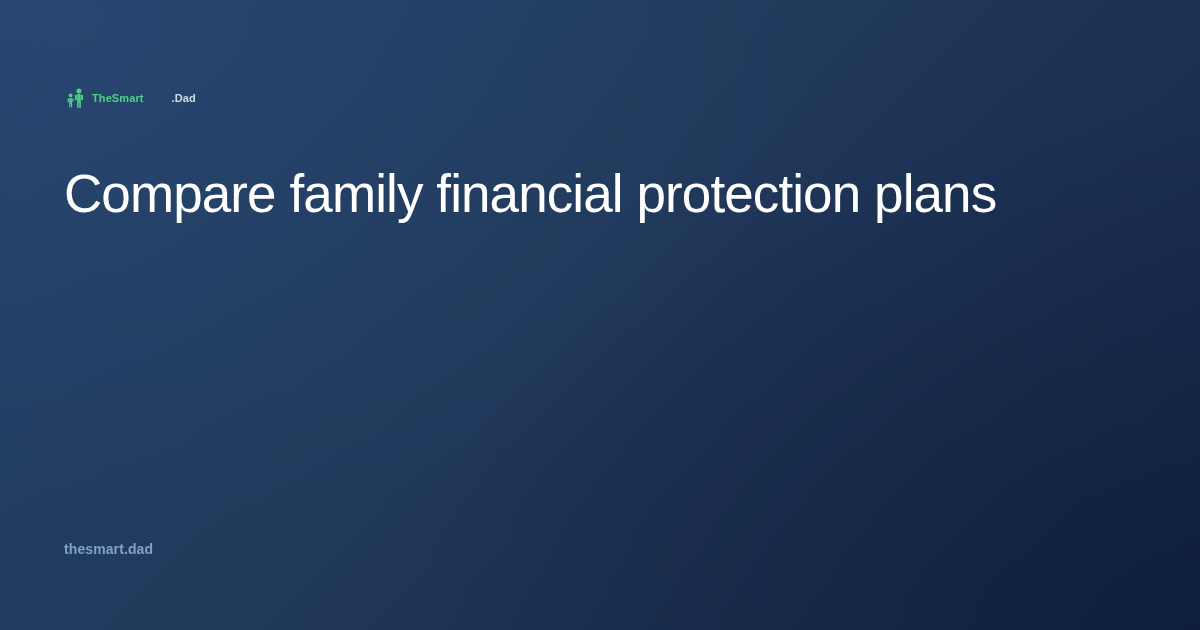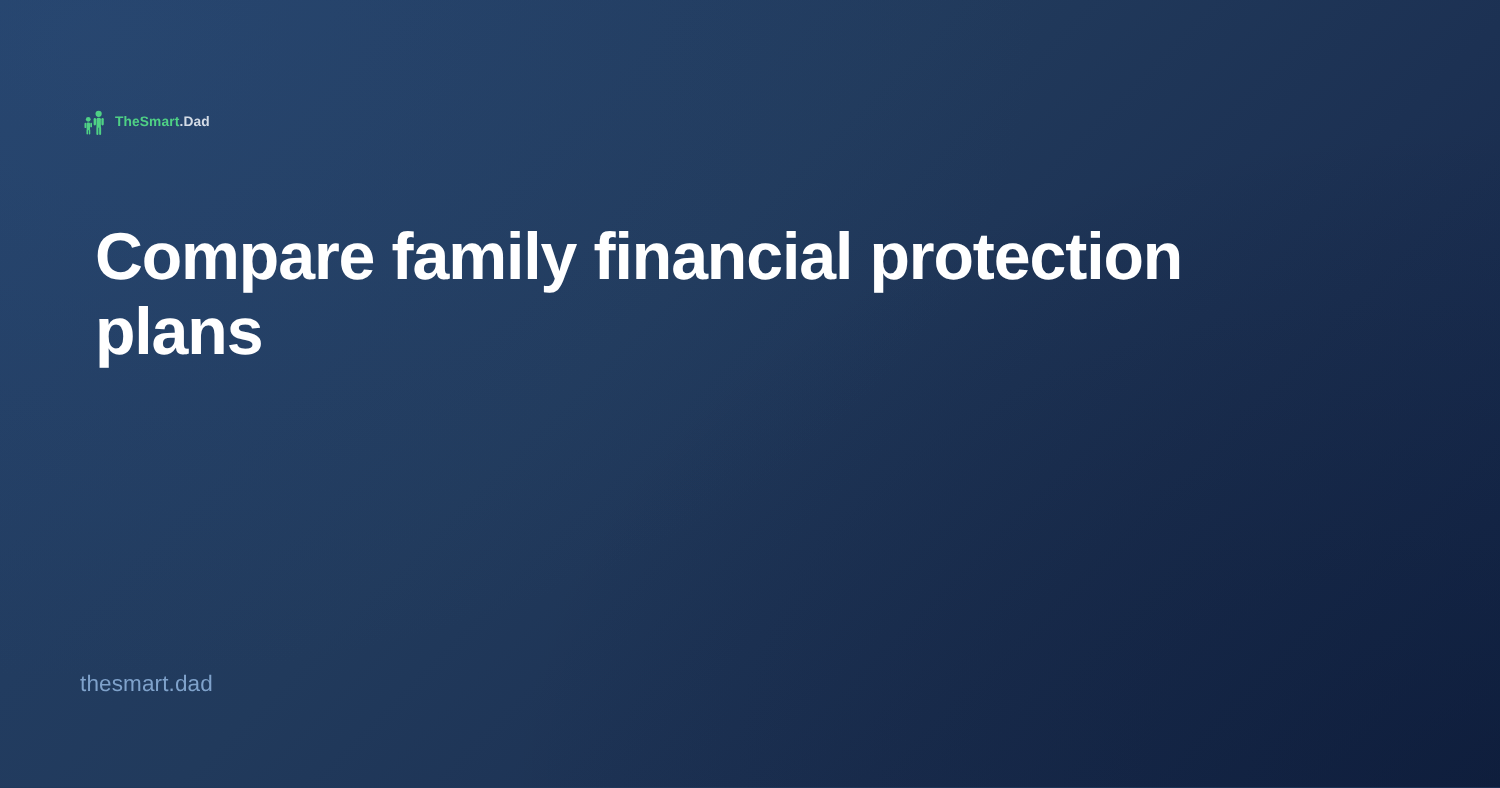--- a/index.html
+++ b/index.html
@@ -67,61 +67,62 @@
   }
 
   .brand-name {
     font-size: 11px;
     font-weight: bold;
     letter-spacing: 0.1px;
     line-height: 1;
     white-space: nowrap;
     display: flex;
     align-items: baseline;
+    gap: 28px;
   }
 
   .brand-name .brand-primary {
     color: #4fd185;
   }
 
   .brand-name .brand-suffix {
     color: #d3dbe6;
     text-align: center;
   }
 
   
   .headline-wrap {
     margin-top: 54px;
     flex: 0 0 auto;
   }
 
   .headline {
-    margin: 12px;
+    margin: 0;
     max-width: 980px;
     color: #ffffff;
     font-size: 53px;
-    font-weight: bold;
+    font-weight: normal;
     line-height: 1.14;
     letter-spacing: -0.9px;
   }
 
   .spacer {
     flex: 1 1 auto;
   }
 
   
   .footer {
     flex: 0 0 auto;
     margin-bottom: 28px;
   }
 
   .footer-domain {
     color: #7fa2cb;
-    font-size: 18px;
-    font-weight: normal;
+    font-size: 14px;
+    font-weight: bold;
     letter-spacing: 0.1px;
     line-height: 1;
   }
 </style>
 </head>
 <body>
 
 <div class="og-card">
   <div class="card-inner">
 

